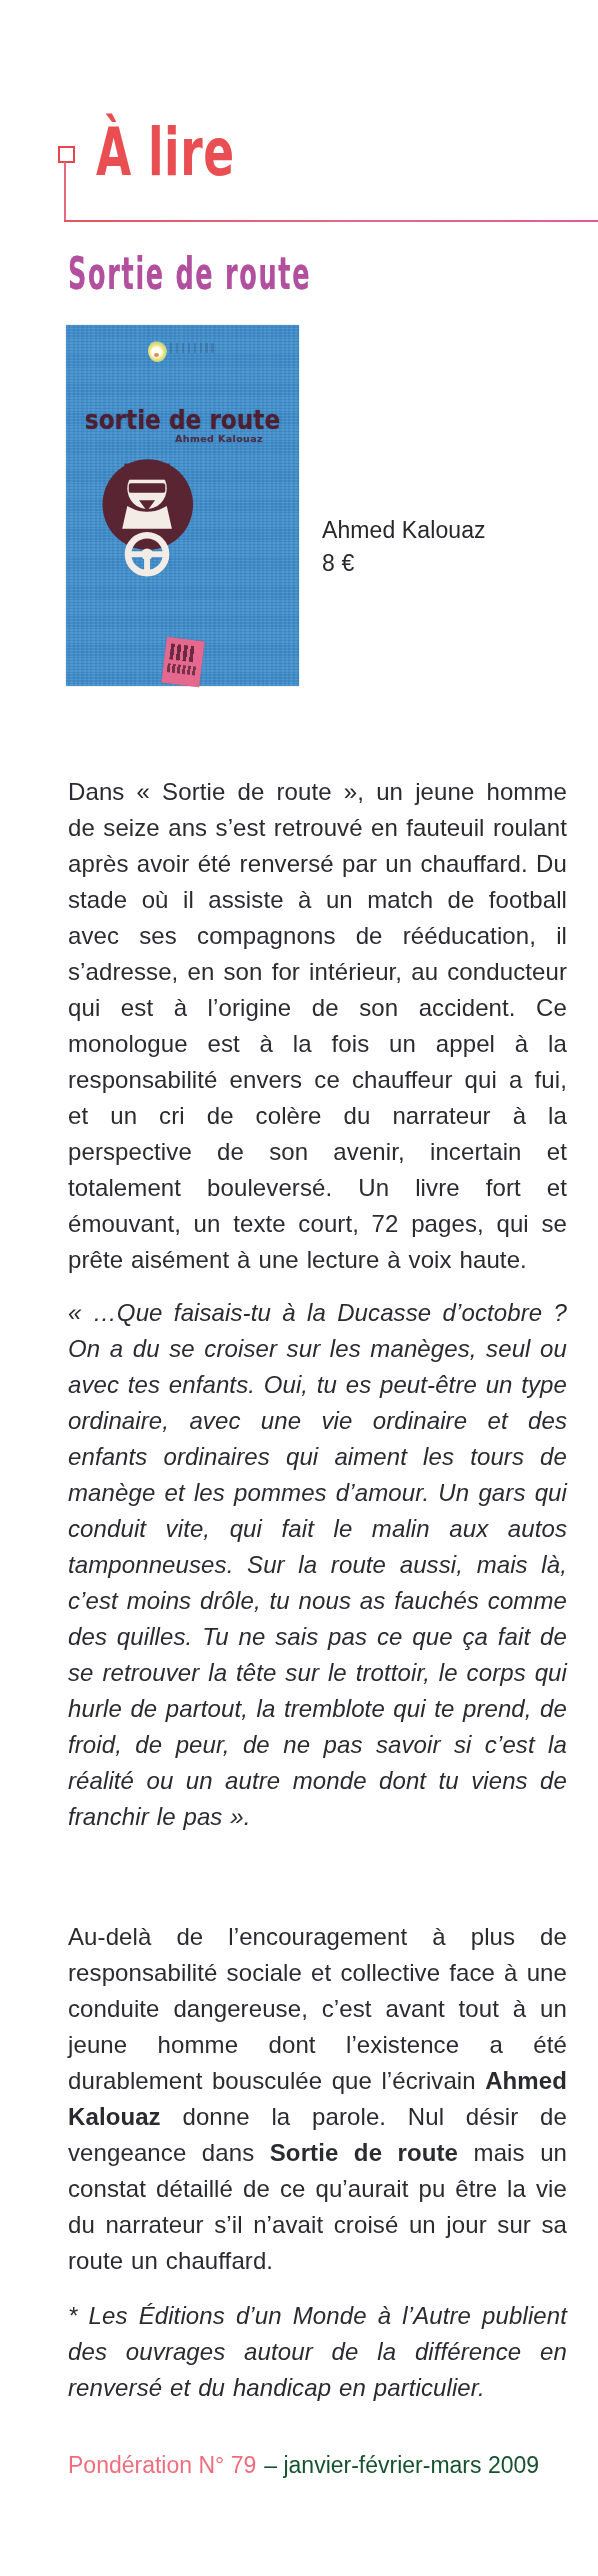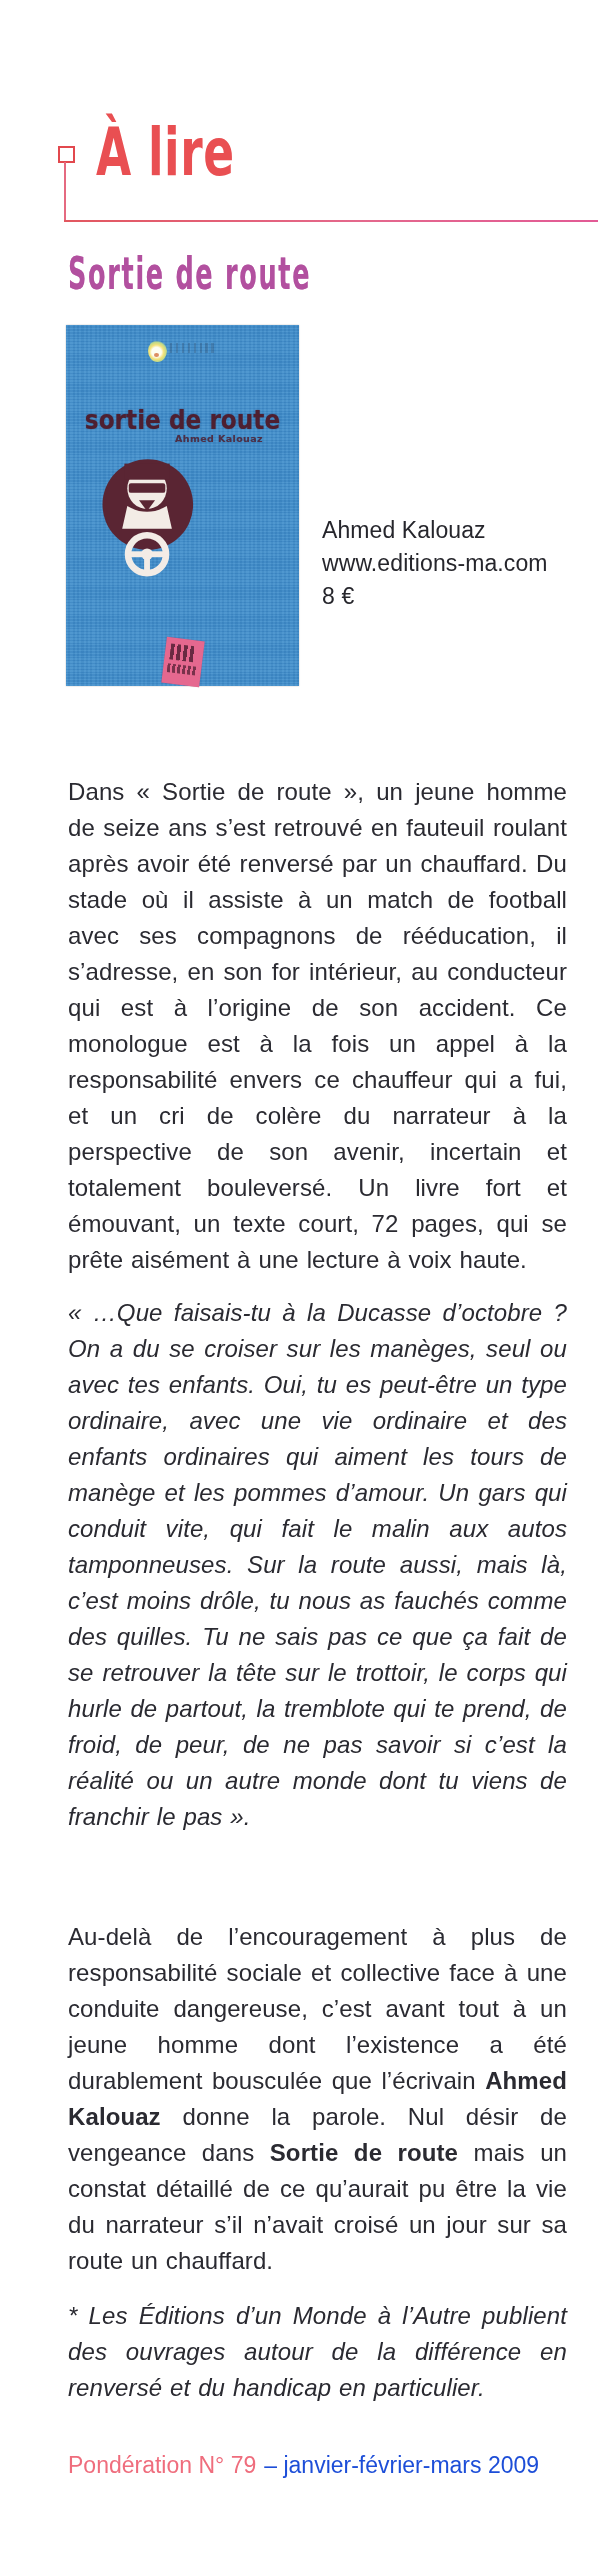--- a/index.html
+++ b/index.html
@@ -121,21 +121,21 @@
   .par-3{top:1919px;}
   .par-footnote{top:2298px;font-style:italic;}
   .body-par b{font-weight:bold;}
   
   .page-footer{
     position:absolute;left:68px;top:2452px;
     font-size:23px;line-height:1.2;
     white-space:nowrap;
   }
   .footer-journal{color:#ef6d7d;margin-right:.35em;text-align:center;}
-  .footer-date{color:#1d4ed8;}
+  .footer-date{color:#14532d;}
 </style>
 </head>
 <body>
 
 <div class="page">
 
   <div class="rubric-square"></div>
   <div class="rubric-vline"></div>
   <div class="rubric-hline"></div>
   <div class="rubric-title">À lire</div>
@@ -170,21 +170,20 @@
     </svg>
 
     <div class="cover-sticker">
       <div class="sticker-mark1"></div>
       <div class="sticker-mark2"></div>
     </div>
   </div>
 
   <div class="book-info">
     <div>Ahmed Kalouaz</div>
-    <div>www.editions-ma.com</div>
     <div>8 €</div>
   </div>
 
   <div class="body-par par-1">Dans « Sortie de route », un jeune homme de seize ans s’est retrouvé en fauteuil roulant après avoir été renversé par un chauffard. Du stade où il assiste à un match de football avec ses compagnons de rééducation, il s’adresse, en son for intérieur, au conducteur qui est à l’origine de son accident. Ce monologue est à la fois un appel à la responsabilité envers ce chauffeur qui a fui, et un cri de colère du narrateur à la perspective de son avenir, incertain et totalement bouleversé. Un livre fort et émouvant, un texte court, 72 pages, qui se prête aisément à une lecture à voix haute.</div>
 
   <div class="body-par par-quote">« …Que faisais-tu à la Ducasse d’octobre ? On a du se croiser sur les manèges, seul ou avec tes enfants. Oui, tu es peut-être un type ordinaire, avec une vie ordinaire et des enfants ordinaires qui aiment les tours de manège et les pommes d’amour. Un gars qui conduit vite, qui fait le malin aux autos tamponneuses. Sur la route aussi, mais là, c’est moins drôle, tu nous as fauchés comme des quilles. Tu ne sais pas ce que ça fait de se retrouver la tête sur le trottoir, le corps qui hurle de partout, la tremblote qui te prend, de froid, de peur, de ne pas savoir si c’est la réalité ou un autre monde dont tu viens de franchir le pas ».</div>
 
   <div class="body-par par-3"><span>Au-delà de l’encouragement à plus de responsabilité sociale et collective face à une conduite dangereuse, c’est avant tout à un jeune homme dont l’existence a été durablement bousculée que l’écrivain </span><b>Ahmed Kalouaz</b><span> donne la parole. Nul désir de vengeance dans </span><b>Sortie de route</b><span> mais un constat détaillé de ce qu’aurait pu être la vie du narrateur s’il n’avait croisé un jour sur sa route un chauffard.</span></div>
 
   <div class="body-par par-footnote">* Les Éditions d’un Monde à l’Autre publient des ouvrages autour de la différence en renversé et du handicap en particulier.</div>

